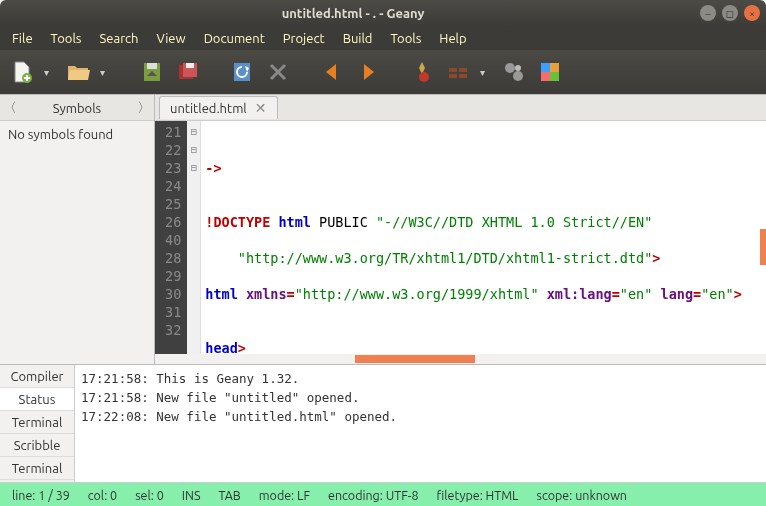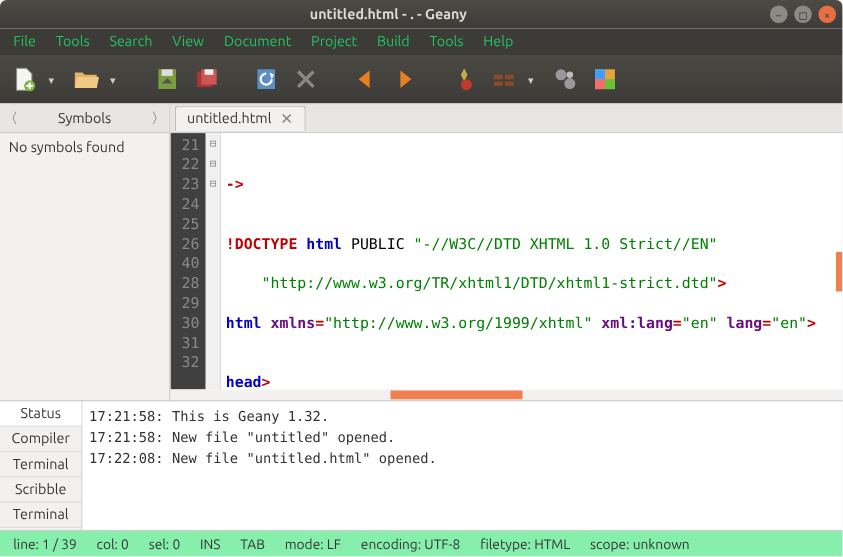--- a/index.html
+++ b/index.html
@@ -4,21 +4,21 @@
 <style>
 * { margin: 0; padding: 0; box-sizing: border-box; }
 body { font-family: Ubuntu, "Segoe UI", sans-serif; font-size: 13px; background: #f2f1f0; width: 766px; height: 506px; overflow: hidden; display: flex; flex-direction: column; }
 .titlebar { background: linear-gradient(#4c4b46, #3c3b37); color: #dfdbd2; height: 26px; display: flex; align-items: center; padding: 0 6px; border-radius: 6px 6px 0 0; }
 .titlebar-title { flex: 1; text-align: center; font-weight: bold; font-size: 13px; }
 .win-controls { display: flex; gap: 6px; }
 .win-btn { width: 16px; height: 16px; border-radius: 50%; display: flex; align-items: center; justify-content: center; font-size: 10px; color: #333; }
 .win-min { background: #8b8a85; }
 .win-max { background: #8b8a85; }
 .win-close { background: #e77042; }
-.menubar { background: #3c3b37; color: #22c55e; height: 24px; display: flex; align-items: center; padding: 0 4px; gap: 2px; }
+.menubar { background: #3c3b37; color: #fef9c3; height: 24px; display: flex; align-items: center; padding: 0 4px; gap: 2px; }
 .menubar span { padding: 2px 8px; cursor: pointer; }
 .toolbar { background: linear-gradient(#4a4944, #3c3b37); height: 44px; display: flex; align-items: center; padding: 0 8px; gap: 8px; }
 .tool-btn { width: 28px; height: 28px; display: flex; align-items: center; justify-content: center; cursor: pointer; }
 .tool-sep { width: 10px; }
 .tool-btn svg { width: 24px; height: 24px; }
 .dropdown-arrow { width: 12px; color: #ccc; font-size: 10px; }
 .main-area { flex: 1; display: flex; background: #fff; border-top: 1px solid #bbb; min-height: 0; }
 .sidebar { width: 155px; background: #f2f1f0; border-right: 1px solid #bbb; display: flex; flex-direction: column; }
 .sidebar-tabs { height: 26px; background: #e8e6e3; display: flex; align-items: center; border-bottom: 1px solid #ccc; }
 .sb-arrow { width: 20px; text-align: center; color: #555; cursor: pointer; }
@@ -218,22 +218,22 @@
       <div class="scroll-ind"></div>
     </div>
     <div class="hscroll">
         <div class="hscroll-track"></div>
       </div>
   </div>
 </div>
 
 <div class="msg-panel">
   <div class="msg-tabs">
+    <div class="msg-tab">Compiler</div>
     <div class="msg-tab active">Status</div>
-    <div class="msg-tab">Compiler</div>
     <div class="msg-tab">Terminal</div>
     <div class="msg-tab">Scribble</div>
     <div class="msg-tab">Terminal</div>
   </div>
   <div class="msg-body">
     <div>17:21:58: This is Geany 1.32.</div>
     <div>17:21:58: New file "untitled" opened.</div>
     <div>17:22:08: New file "untitled.html" opened.</div>
   </div>
 </div>

